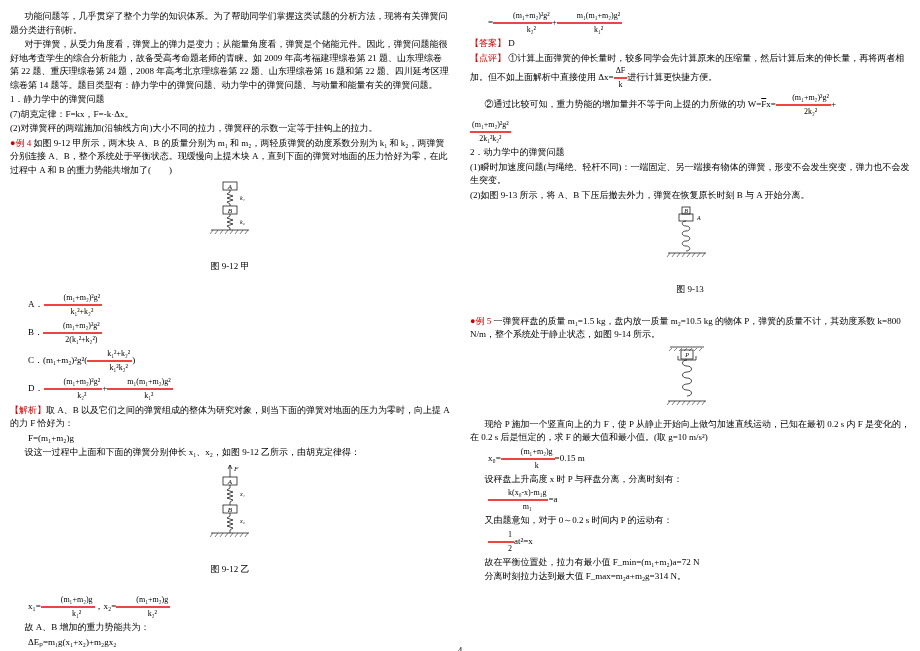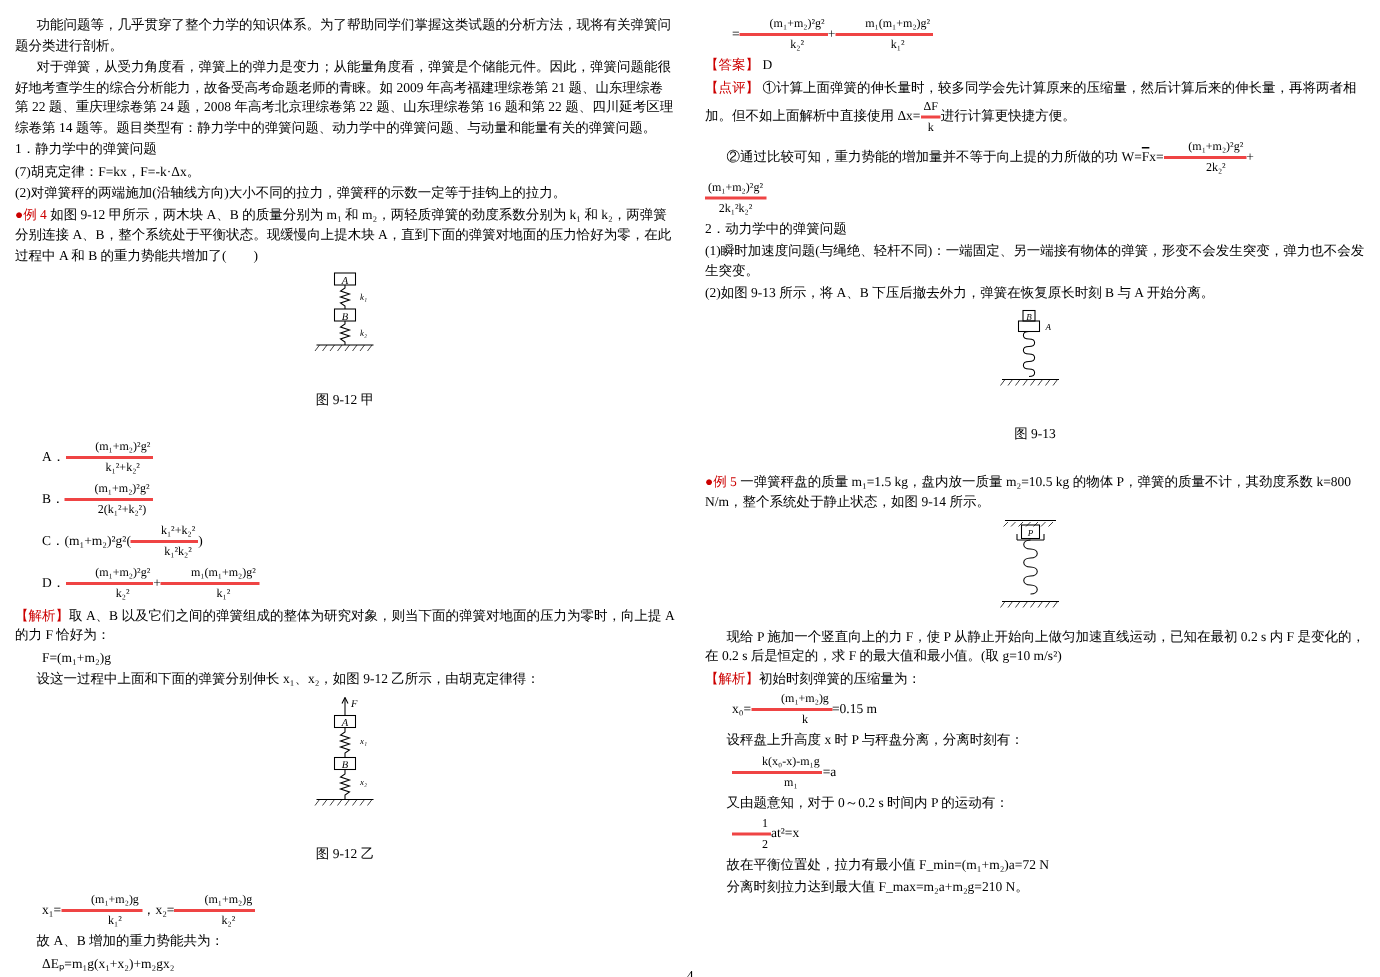--- a/index.html
+++ b/index.html
@@ -105,23 +105,22 @@
           <text x="27" y="12" font-size="6" text-anchor="middle" font-style="italic">P</text>
           <line x1="18" y1="15" x2="36" y2="15" stroke="#000" stroke-width="0.7"></line>
           <line x1="18" y1="15" x2="18" y2="11" stroke="#000" stroke-width="0.7"></line>
           <line x1="36" y1="15" x2="36" y2="11" stroke="#000" stroke-width="0.7"></line>
           <path d="M27 15 c-6 0 -6 6 0 6 c6 0 6 6 0 6 c-6 0 -6 6 0 6 c6 0 6 6 0 6 c-6 0 -6 6 0 6 c6 0 6 6 0 6" fill="none" stroke="#000" stroke-width="0.7"></path>
           <line x1="8" y1="56" x2="46" y2="56" stroke="#000" stroke-width="0.7"></line>
           <path d="M10 56 l-3 4 M15 56 l-3 4 M20 56 l-3 4 M25 56 l-3 4 M30 56 l-3 4 M35 56 l-3 4 M40 56 l-3 4 M45 56 l-3 4" stroke="#000" stroke-width="0.5"></path>
         </svg>
 </div>
 <p>现给 P 施加一个竖直向上的力 F，使 P 从静止开始向上做匀加速直线运动，已知在最初 0.2 s 内 F 是变化的，在 0.2 s 后是恒定的，求 F 的最大值和最小值。(取 g=10 m/s²)</p>
-<p class="no-indent"><span class="red">【解析】</span><span>初始时刻弹簧的压缩量为：</span></p>
 <p class="formula no-indent" style="text-indent:2em"><span>x₀=</span><span class="frac"><span class="n">(m₁+m₂)g</span><span class="d">k</span></span><span>=0.15 m</span></p>
 <p>设秤盘上升高度 x 时 P 与秤盘分离，分离时刻有：</p>
 <p class="formula no-indent" style="text-indent:2em"><span class="frac"><span class="n">k(x₀-x)-m₁g</span><span class="d">m₁</span></span><span>=a</span></p>
 <p>又由题意知，对于 0～0.2 s 时间内 P 的运动有：</p>
 <p class="formula no-indent" style="text-indent:2em"><span class="frac"><span class="n">1</span><span class="d">2</span></span><span>at²=x</span></p>
 <p>故在平衡位置处，拉力有最小值 F_min=(m₁+m₂)a=72 N</p>
-<p>分离时刻拉力达到最大值 F_max=m₂a+m₂g=210 N。</p>
+<p>分离时刻拉力达到最大值 F_max=m₂a+m₂g=314 N。</p>
 </div>
 <div class="pagenum">4</div>
 </div>
 
 </body></html>

